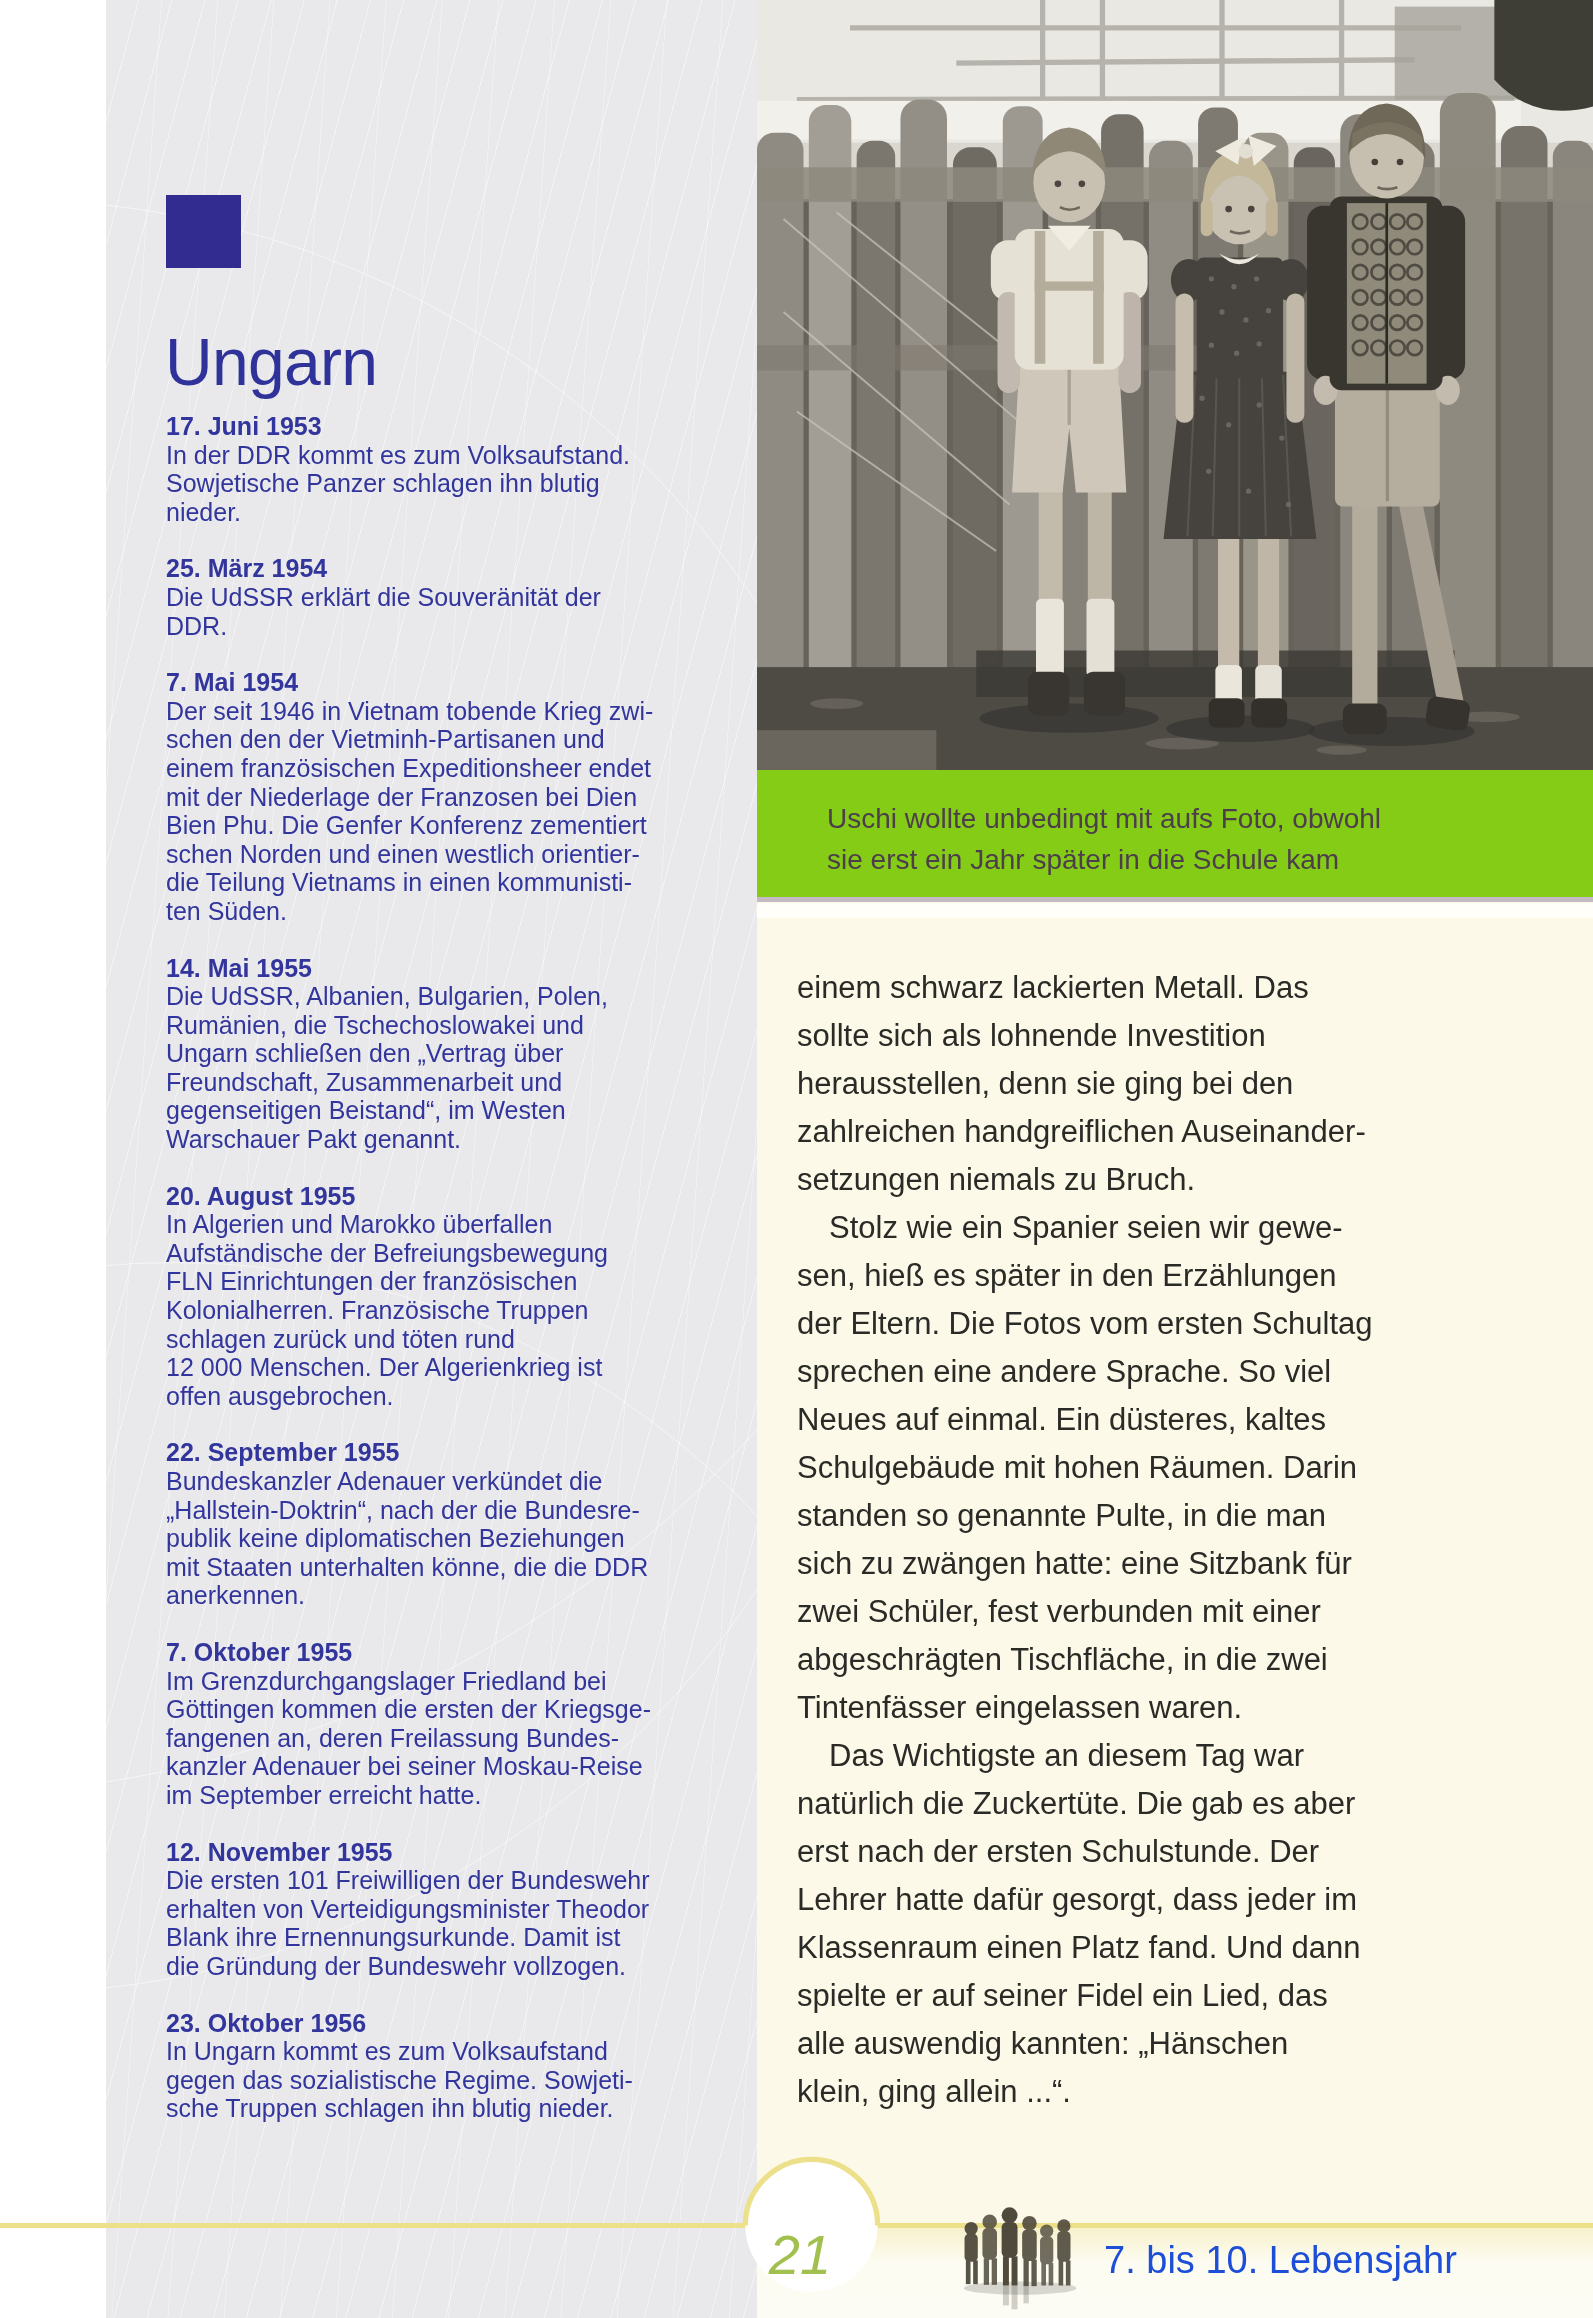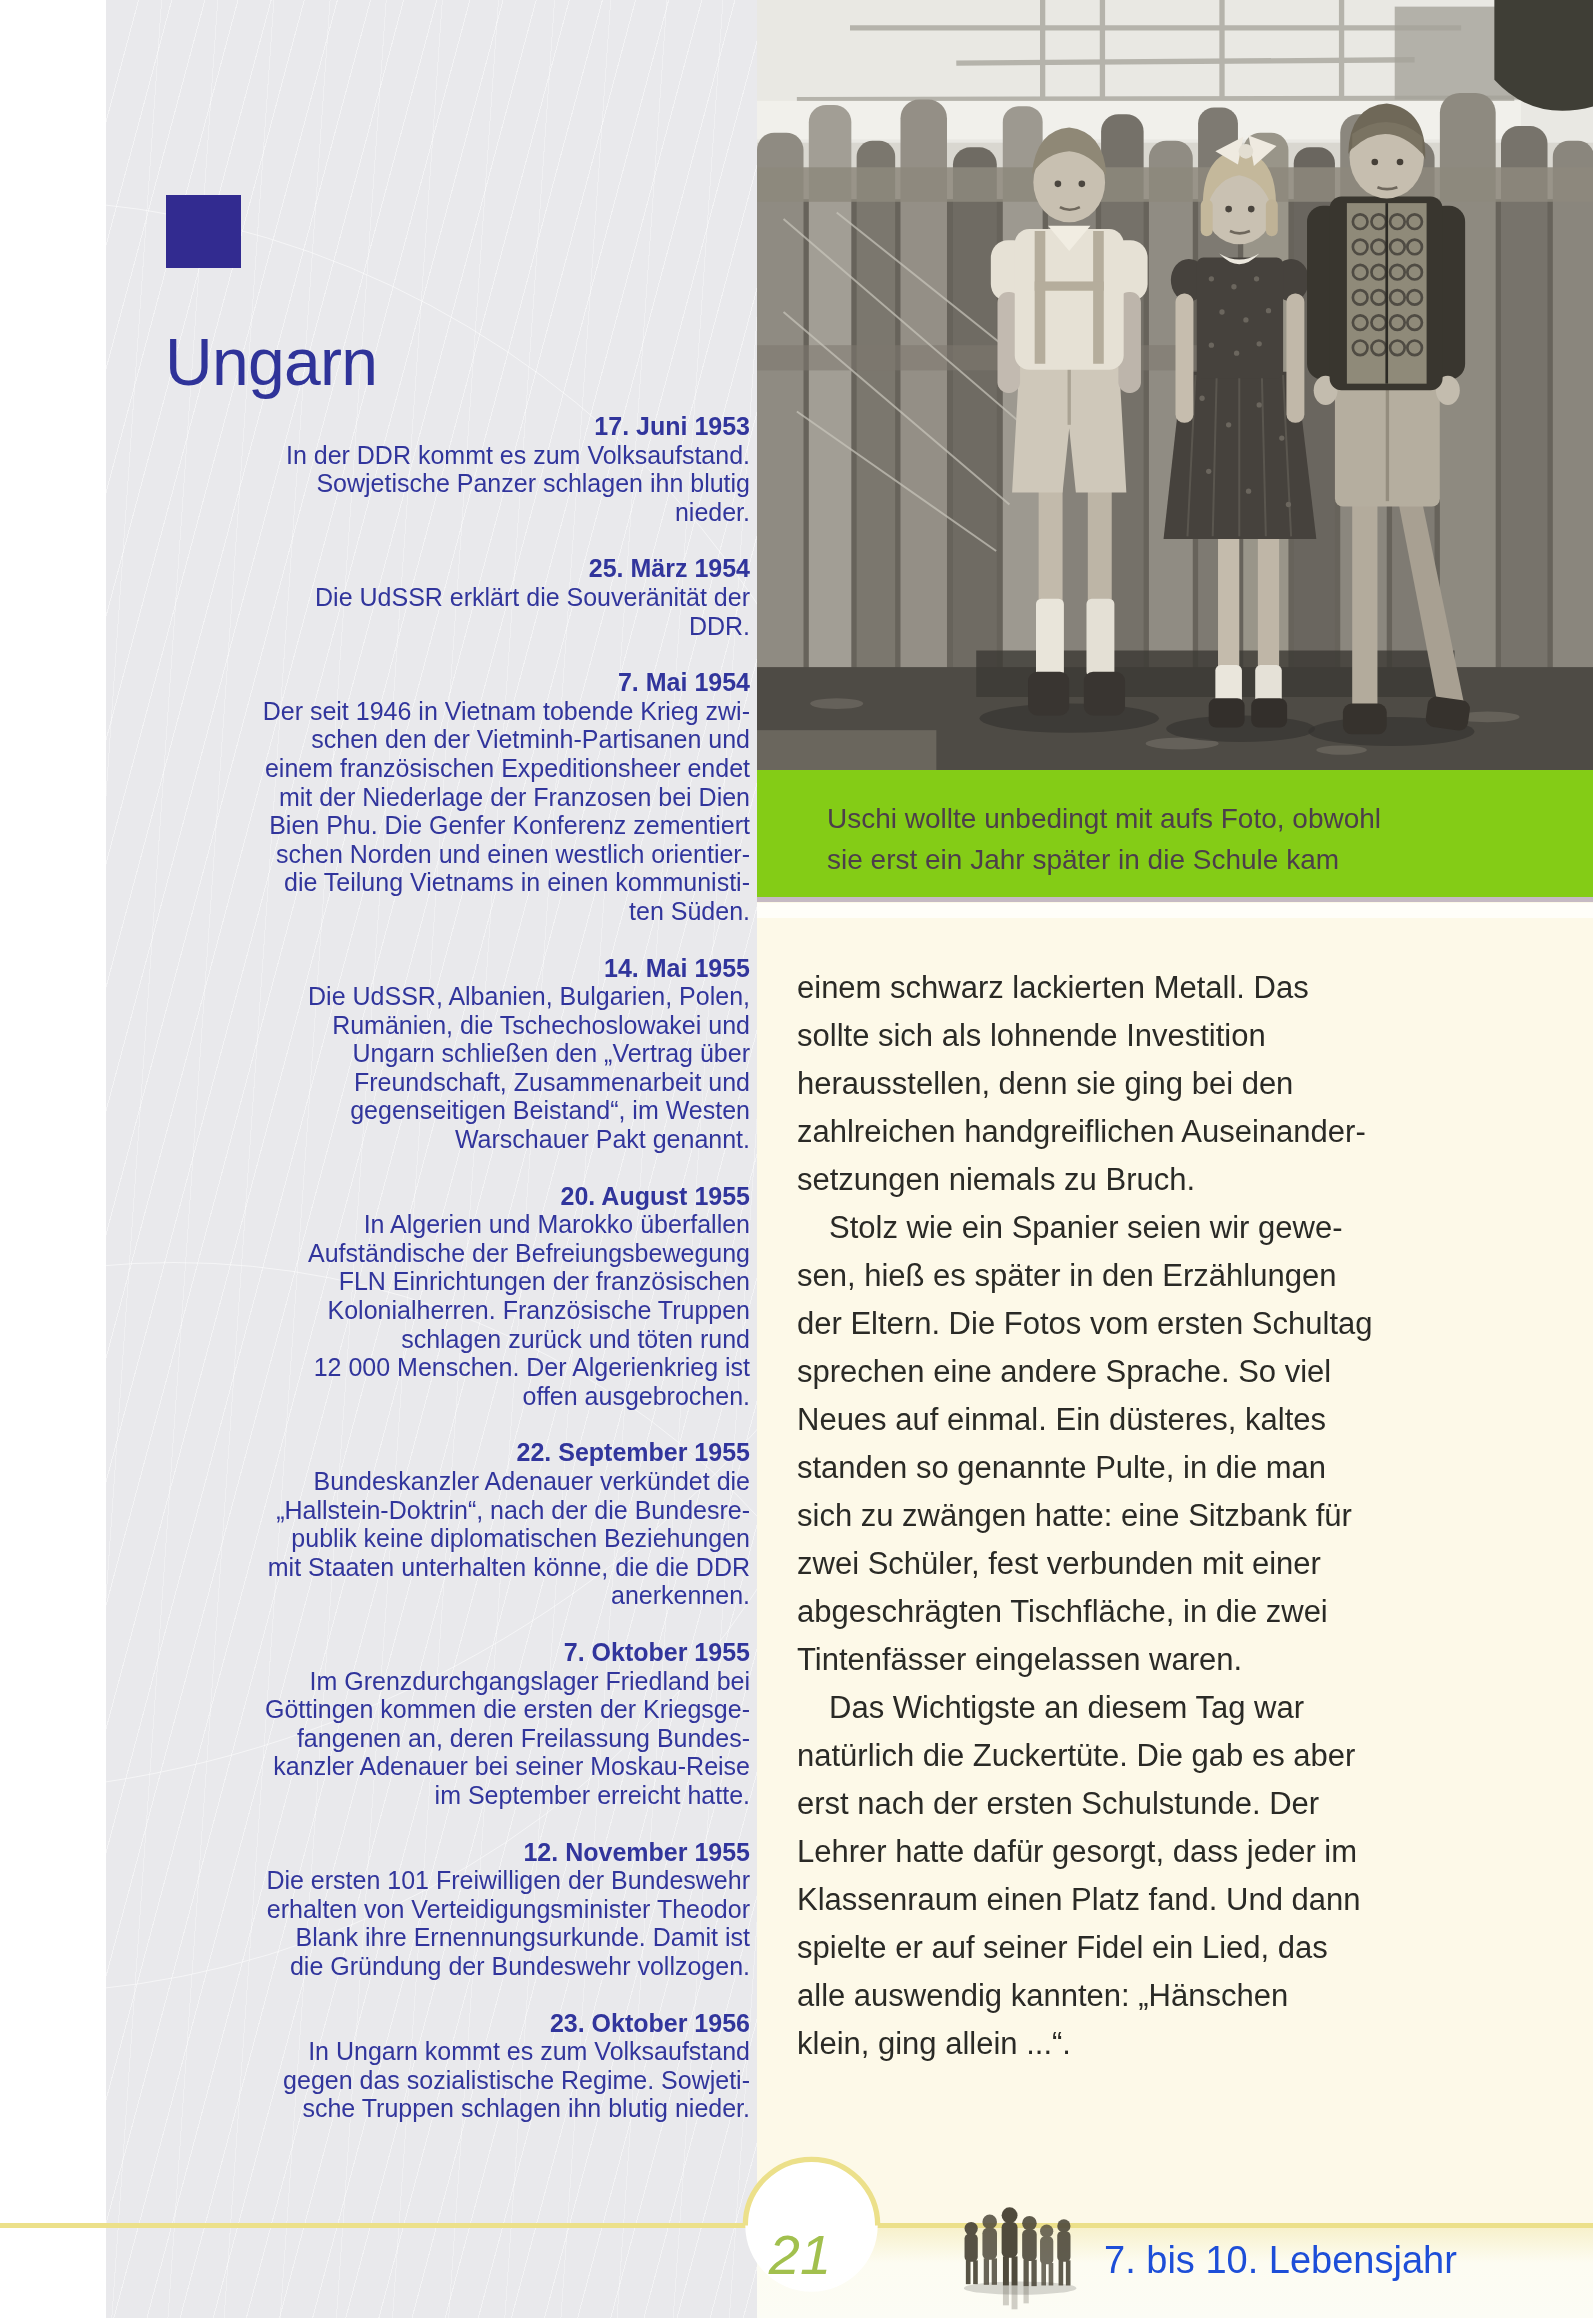--- a/index.html
+++ b/index.html
@@ -20,21 +20,21 @@
   
   .right-bg{position:absolute;left:757px;top:0;width:837px;height:2319px;background:#fdf9e8;}
 
   
   .bluesq{position:absolute;left:166px;top:195px;width:75px;height:73px;background:#322b90;}
 
   
   .chronik-title{position:absolute;left:165px;top:324px;margin:0;font-size:66px;font-weight:400;
                  color:#2f3399;letter-spacing:-0.7px;}
   .chronik-entries{position:absolute;left:166px;top:412px;width:584px;color:#31359c;}
-  .chronik-entry{margin:0 0 28px 0;text-align:right;}
+  .chronik-entry{margin:0 0 28px 0;}
   .entry-date{font-size:25px;line-height:28.6px;font-weight:bold;}
   .entry-line{font-size:25px;line-height:28.6px;}
 
   
   .photo{position:absolute;left:757px;top:0;width:837px;height:770px;margin:0;}
   .photo svg{display:block;width:100%;height:100%;}
 
   
   .caption-box{position:absolute;left:757px;top:770px;width:837px;height:127px;background:#84cc16;
                border-bottom:5.3px solid #c6bac4;}
@@ -347,20 +347,21 @@
         <div class="body-line">herausstellen, denn sie ging bei den</div>
         <div class="body-line">zahlreichen handgreiflichen Auseinander-</div>
         <div class="body-line">setzungen niemals zu Bruch.</div>
       </div>
       <div class="para">
         <div class="body-line first">Stolz wie ein Spanier seien wir gewe-</div>
         <div class="body-line">sen, hieß es später in den Erzählungen</div>
         <div class="body-line">der Eltern. Die Fotos vom ersten Schultag</div>
         <div class="body-line">sprechen eine andere Sprache. So viel</div>
         <div class="body-line">Neues auf einmal. Ein düsteres, kaltes</div>
+        <div class="body-line">Schulgebäude mit hohen Räumen. Darin</div>
         <div class="body-line">standen so genannte Pulte, in die man</div>
         <div class="body-line">sich zu zwängen hatte: eine Sitzbank für</div>
         <div class="body-line">zwei Schüler, fest verbunden mit einer</div>
         <div class="body-line">abgeschrägten Tischfläche, in die zwei</div>
         <div class="body-line">Tintenfässer eingelassen waren.</div>
       </div>
       <div class="para">
         <div class="body-line first">Das Wichtigste an diesem Tag war</div>
         <div class="body-line">natürlich die Zuckertüte. Die gab es aber</div>
         <div class="body-line">erst nach der ersten Schulstunde. Der</div>

